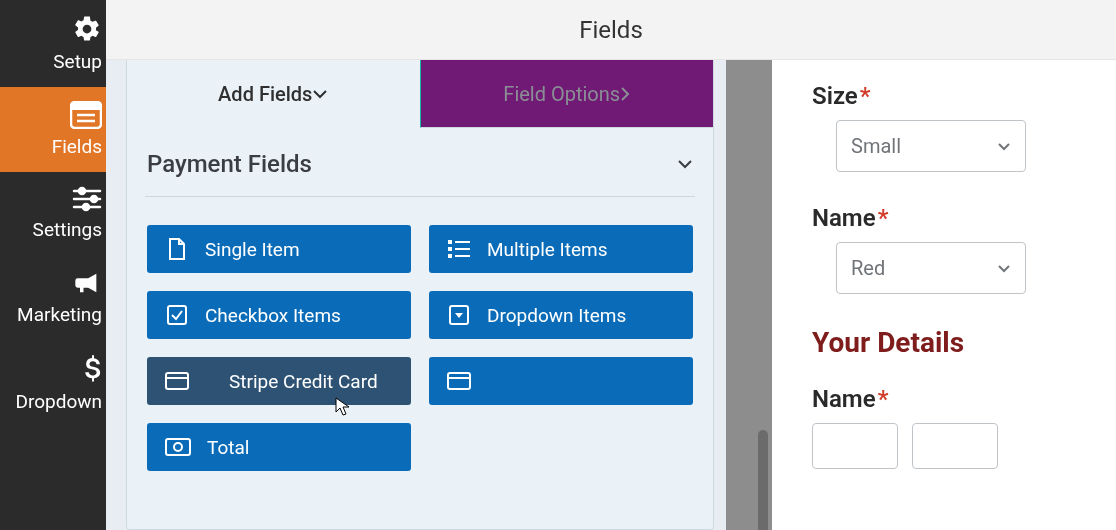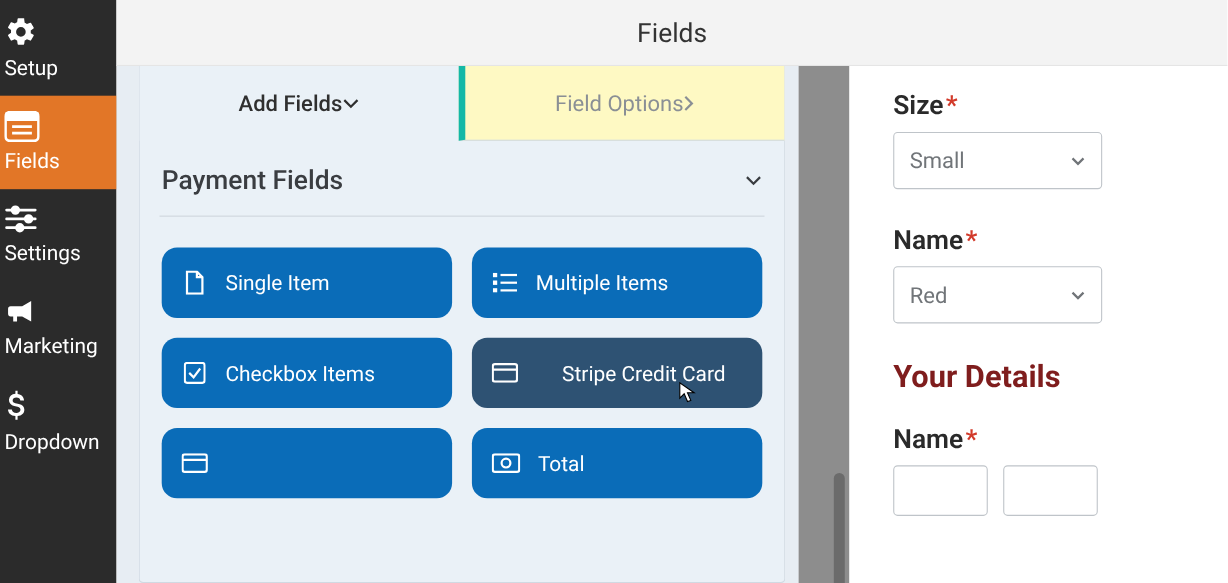--- a/index.html
+++ b/index.html
@@ -15,21 +15,21 @@
   .sidebar {
     width: 106px;
     background: #2b2b2b;
     color: #fff;
     display: flex;
     flex-direction: column;
   }
   .sidebar-item {
     display: flex;
     flex-direction: column;
-    align-items: flex-start;
+    align-items: flex-end;
     justify-content: center;
     padding: 14px 4px 14px 4px;
     cursor: pointer;
     font-size: 19px;
     color: #fff;
   }
   .sidebar-item .icon {
     margin-bottom: 6px;
     display: flex;
     align-items: center;
@@ -87,23 +87,23 @@
     align-items: center;
     justify-content: center;
     font-size: 20px;
     cursor: pointer;
   }
   .tab.add-fields {
     color: #2f2f2f;
     font-weight: 500;
   }
   .tab.field-options {
-    background: #fef9c3;
+    background: #701a75;
     color: #8a8f95;
-    border-left: 6px solid #14b8a6;
+    border-left: 1px solid #14b8a6;
     border-bottom: 1px solid #d0d9e2;
   }
   .section {
     padding: 16px 18px 10px 18px;
   }
   .section-header {
     display: flex;
     align-items: center;
     justify-content: space-between;
     color: #3a3d41;
@@ -115,22 +115,22 @@
   }
   .fields-grid {
     display: grid;
     grid-template-columns: 1fr 1fr;
     gap: 18px 18px;
     padding: 28px 2px 10px 2px;
   }
   .field-button {
     background: #0a6cb8;
     color: #fff;
-    border-radius: 14px;
-    height: 64px;
+    border-radius: 3px;
+    height: 48px;
     display: flex;
     align-items: center;
     padding: 0 18px;
     font-size: 19px;
     cursor: pointer;
     gap: 16px;
     position: relative;
   }
   .field-button.hover {
     background: #2e5273;
@@ -185,20 +185,21 @@
     border-radius: 4px;
     height: 52px;
     width: 190px;
     display: flex;
     align-items: center;
     justify-content: space-between;
     padding: 0 14px;
     color: #717579;
     font-size: 20px;
     cursor: pointer;
+    margin-left: 24px;
   }
   .section-title {
     font-size: 28px;
     font-weight: 700;
     color: #7f1d1d;
     margin-bottom: 26px;
   }
   .input-row {
     display: flex;
     gap: 14px;
@@ -327,20 +328,29 @@
                 <span>Multiple Items</span>
               </div>
               <div class="field-button">
                 <span class="fb-icon">
                   <svg width="20" height="20" viewBox="0 0 20 20" fill="none" stroke="#fff" stroke-width="2">
                       <rect x="1" y="1" width="18" height="18" rx="2"></rect>
                       <polyline points="5,10 9,14 15,6"></polyline>
                     </svg>
                 </span>
                 <span>Checkbox Items</span>
+              </div>
+              <div class="field-button">
+                <span class="fb-icon">
+                  <svg width="20" height="20" viewBox="0 0 20 20" fill="none" stroke="#fff" stroke-width="2">
+                      <rect x="1" y="1" width="18" height="18" rx="2"></rect>
+                      <polygon points="6,8 14,8 10,13" fill="#fff" stroke="none"></polygon>
+                    </svg>
+                </span>
+                <span>Dropdown Items</span>
               </div>
               <div class="field-button hover">
                 <span class="fb-icon">
                   <svg width="24" height="18" viewBox="0 0 24 18" fill="none" stroke="#fff" stroke-width="2">
                       <rect x="1" y="1" width="22" height="16" rx="2"></rect>
                       <line x1="1" y1="6" x2="23" y2="6"></line>
                     </svg>
                 </span>
                 <span>Stripe Credit Card</span>
                 <span class="cursor-pointer">

